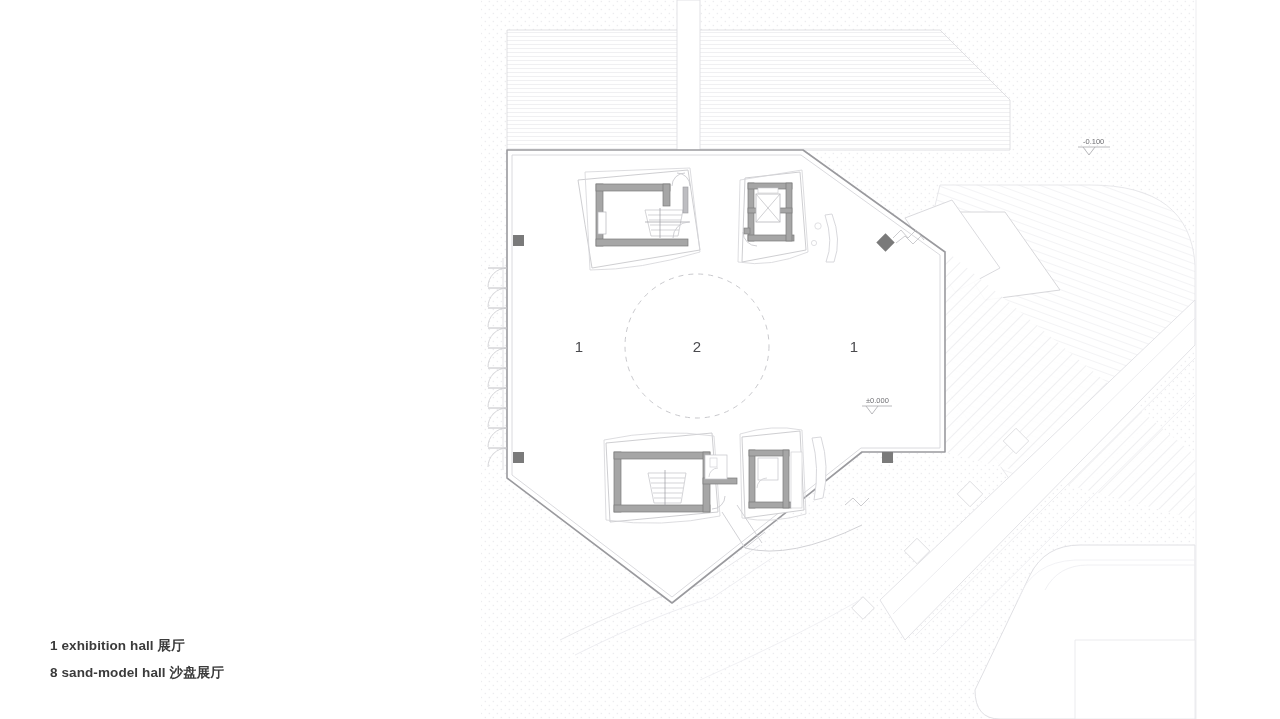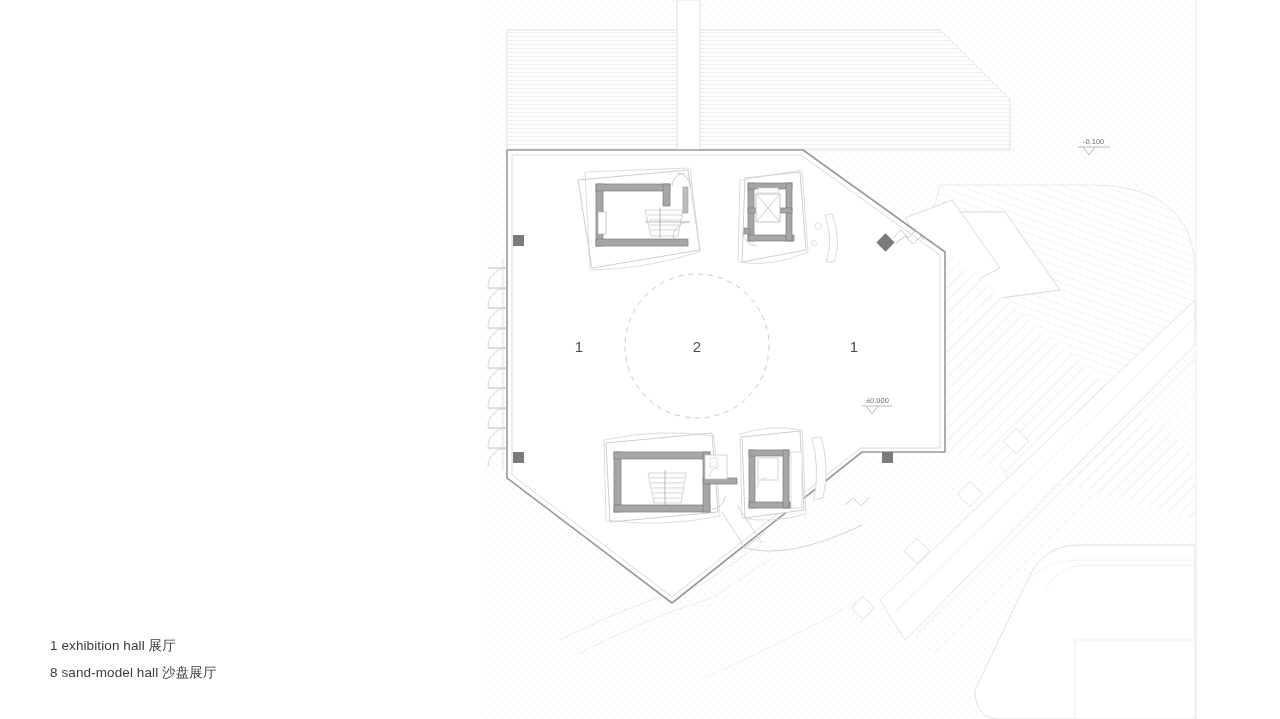--- a/index.html
+++ b/index.html
@@ -9,21 +9,21 @@
     -webkit-font-smoothing:antialiased;
   }
   #sheet{position:absolute;inset:0;width:1280px;height:550px;}
   #drawing{position:absolute;left:0;top:0;width:1280px;height:719px;}
 
   .legend{
     position:absolute;left:50px;top:632px;
     font-size:13.5px;color:#3b3b3b;line-height:27px;
     letter-spacing:.1px;white-space:nowrap;
   }
-  .legend div{font-weight:400;}
+  .legend div{font-weight:700;}
 </style>
 </head>
 <body>
 
 <div id="sheet">
 
   <svg id="drawing" viewBox="0 0 1280 719">
     <defs>
       <pattern id="stipple" width="8" height="8" patternUnits="userSpaceOnUse">
         <rect width="8" height="8" fill="#ffffff"></rect>

